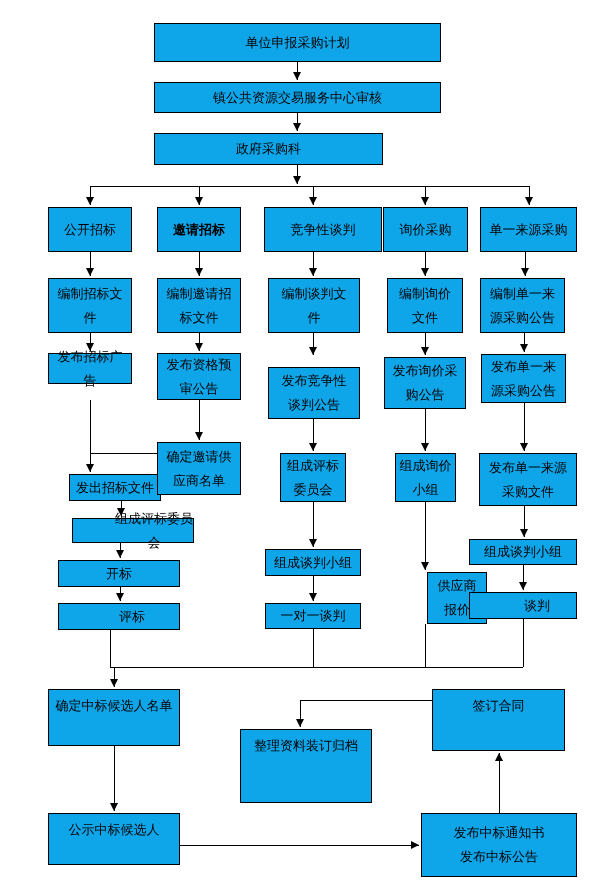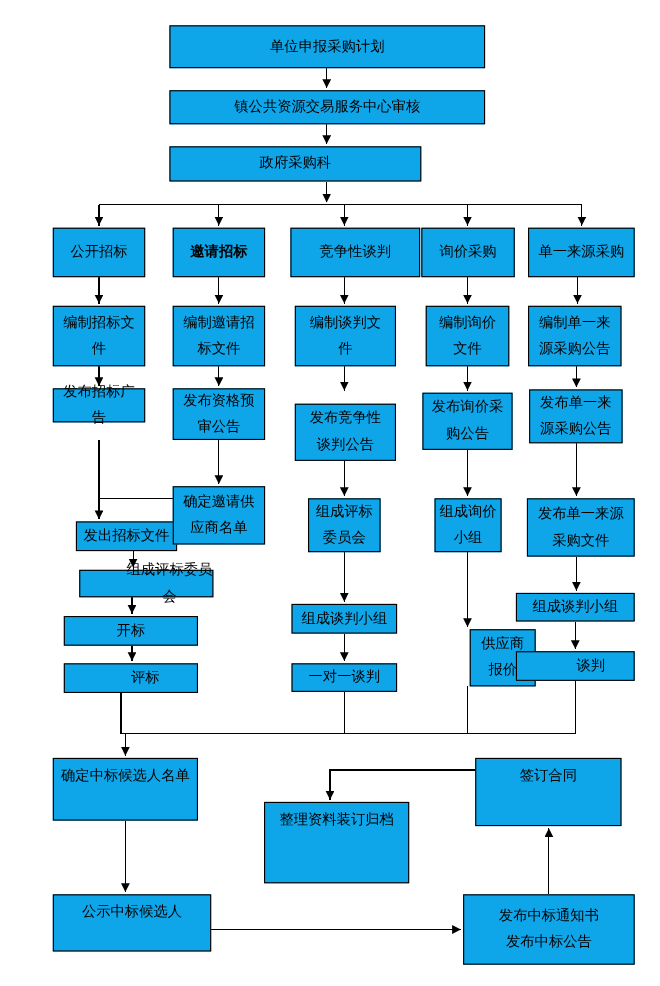--- a/index.html
+++ b/index.html
@@ -65,21 +65,21 @@
   #n-f4 { left:395px; top:572px; width:60px;  height:52px;margin-left:32px; }
   #n-f5 { left:469px; top:539px; width:108px; height:26px; }
 
   #n-g1 { left:58px;  top:560px; width:122px; height:27px; }
   #n-g3 { left:265px; top:603px; width:96px;  height:26px; }
   #n-g5 { left:469px; top:592px; width:108px; height:27px;padding-left:28px; }
 
   #n-h1 { left:58px;  top:603px; width:122px; height:27px;padding-left:26px; }
 
   #n-p1 { left:48px;  top:689px; width:132px; height:57px; }
-  #n-p2 { left:48px;  top:813px; width:144px; height:52px; }
+  #n-p2 { left:48px;  top:813px; width:132px; height:52px; }
   #n-q1 { left:240px; top:729px; width:132px; height:74px; }
   #n-q2 { left:432px; top:689px; width:133px; height:62px; }
   #n-q3 { left:421px; top:813px; width:156px; height:64px; }
 </style>
 </head>
 <body>
 
 <div id="canvas">
 
   <svg id="wires" width="600" height="896" viewBox="0 0 600 896" shape-rendering="crispEdges">

